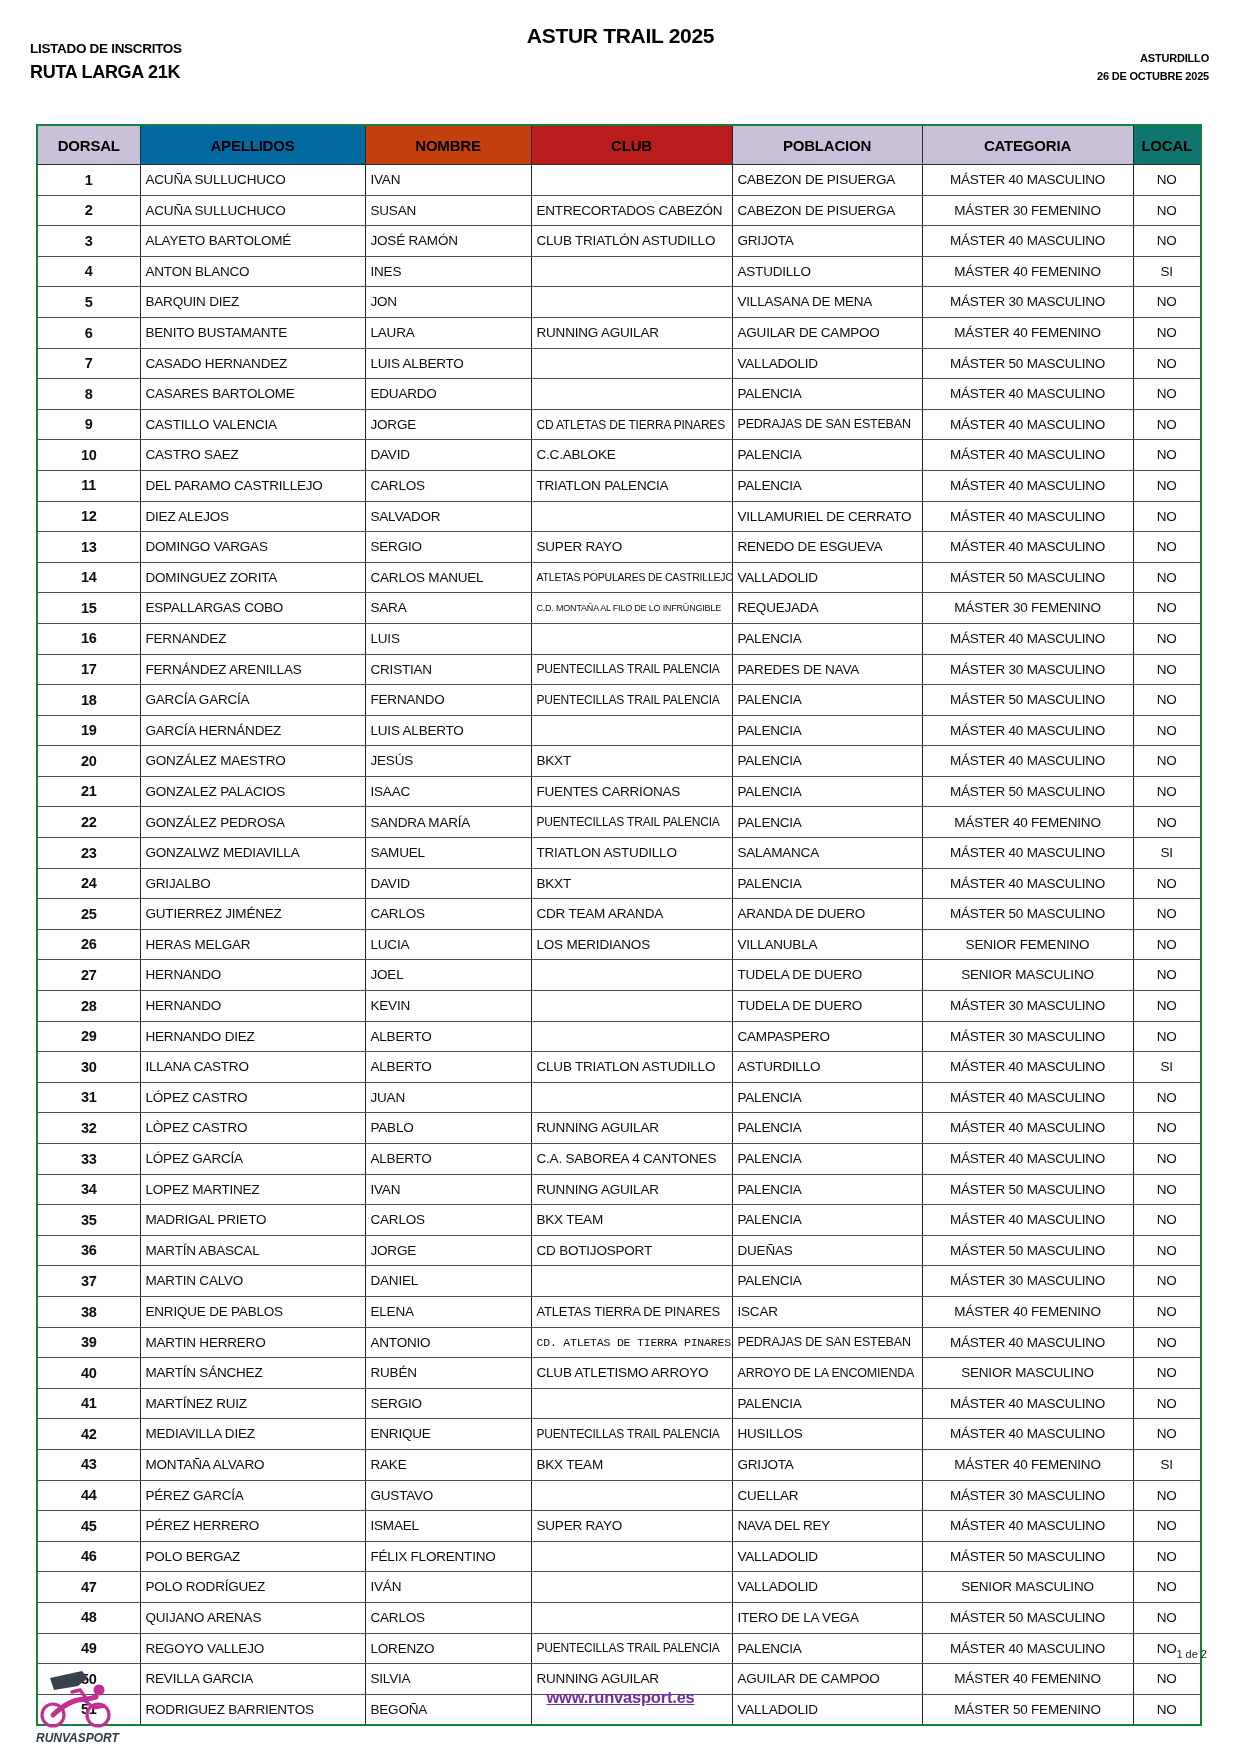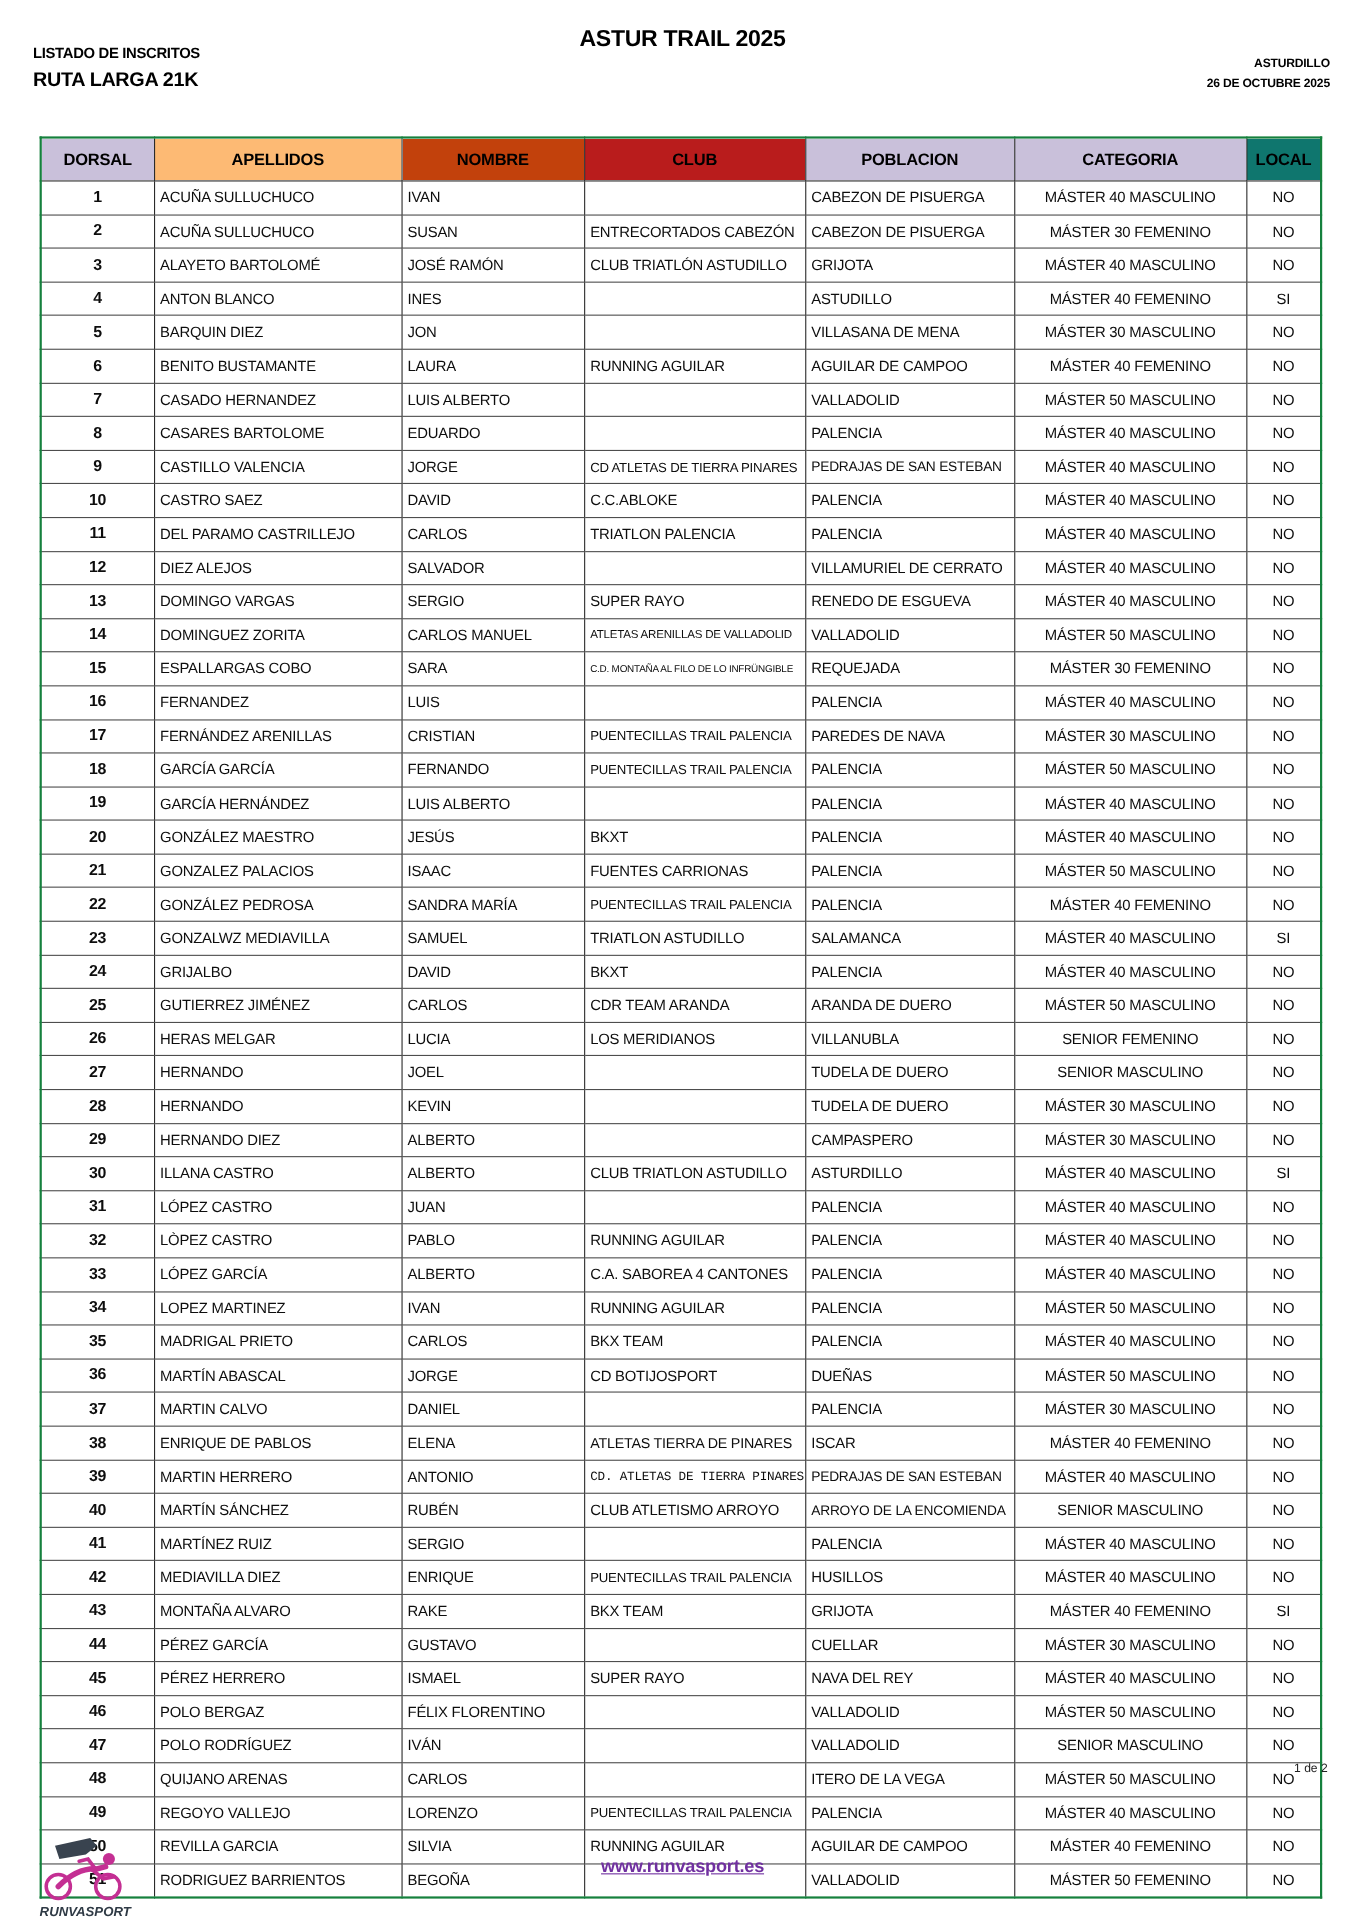--- a/index.html
+++ b/index.html
@@ -42,21 +42,21 @@
   table.inscritos td:nth-child(6),
   table.inscritos td:nth-child(7){text-align:center;}
 
   .footer-link{
     position:absolute;top:1688px;left:0;right:0;text-align:center;
   }
   .footer-link a{
     color:#7030a0;font-weight:bold;font-size:16.5px;
     text-decoration:underline;letter-spacing:-0.2px;cursor:pointer;
   }
-  .page-num{position:absolute;top:1602px;right:34px;font-size:11px;color:#222;}
+  .page-num{position:absolute;top:1648px;right:34px;font-size:11px;color:#222;}
   .logo{position:absolute;top:1668px;left:36px;width:95px;height:80px;}
 </style>
 </head>
 <body>
 
 <div class="doc-title">ASTUR TRAIL 2025</div>
 <div class="sub1">LISTADO DE INSCRITOS</div>
 <div class="sub2">RUTA LARGA 21K</div>
 <div class="hdr-right loc">ASTURDILLO</div>
 <div class="hdr-right date">26 DE OCTUBRE 2025</div>
@@ -67,21 +67,21 @@
       <col style="width: 225px;">
       <col style="width: 166px;">
       <col style="width: 201px;">
       <col style="width: 190px;">
       <col style="width: 211px;">
       <col style="width: 68px;">
     </colgroup>
   <thead>
     <tr>
         <th style="background: rgb(201, 192, 218);">DORSAL</th>
-        <th style="background: #fdba74;">APELLIDOS</th>
+        <th style="background: #0369a1;">APELLIDOS</th>
         <th style="background: #c2410c; margin-top: 16px;">NOMBRE</th>
         <th style="background: #b91c1c;">CLUB</th>
         <th style="background: rgb(201, 192, 218);">POBLACION</th>
         <th style="background: rgb(201, 192, 218);">CATEGORIA</th>
         <th style="background: #0f766e;">LOCAL</th>
       </tr>
   </thead>
   <tbody>
       <tr>
         <td>1</td>
@@ -197,21 +197,21 @@
         <td>SERGIO</td>
         <td>SUPER RAYO</td>
         <td>RENEDO DE ESGUEVA</td>
         <td>MÁSTER 40 MASCULINO</td>
         <td>NO</td>
       </tr>
       <tr>
         <td>14</td>
         <td>DOMINGUEZ ZORITA</td>
         <td>CARLOS MANUEL</td>
-        <td style="font-size: 10.5px;">ATLETAS ARENILLAS DE VALLADOLID</td>
+        <td style="font-size: 10.5px;">ATLETAS POPULARES DE CASTRILLEJO</td>
         <td>VALLADOLID</td>
         <td>MÁSTER 50 MASCULINO</td>
         <td>NO</td>
       </tr>
       <tr>
         <td>15</td>
         <td>ESPALLARGAS COBO</td>
         <td>SARA</td>
         <td style="font-size: 9px;">C.D. MONTAÑA AL FILO DE LO INFRÜNGIBLE</td>
         <td>REQUEJADA</td>

